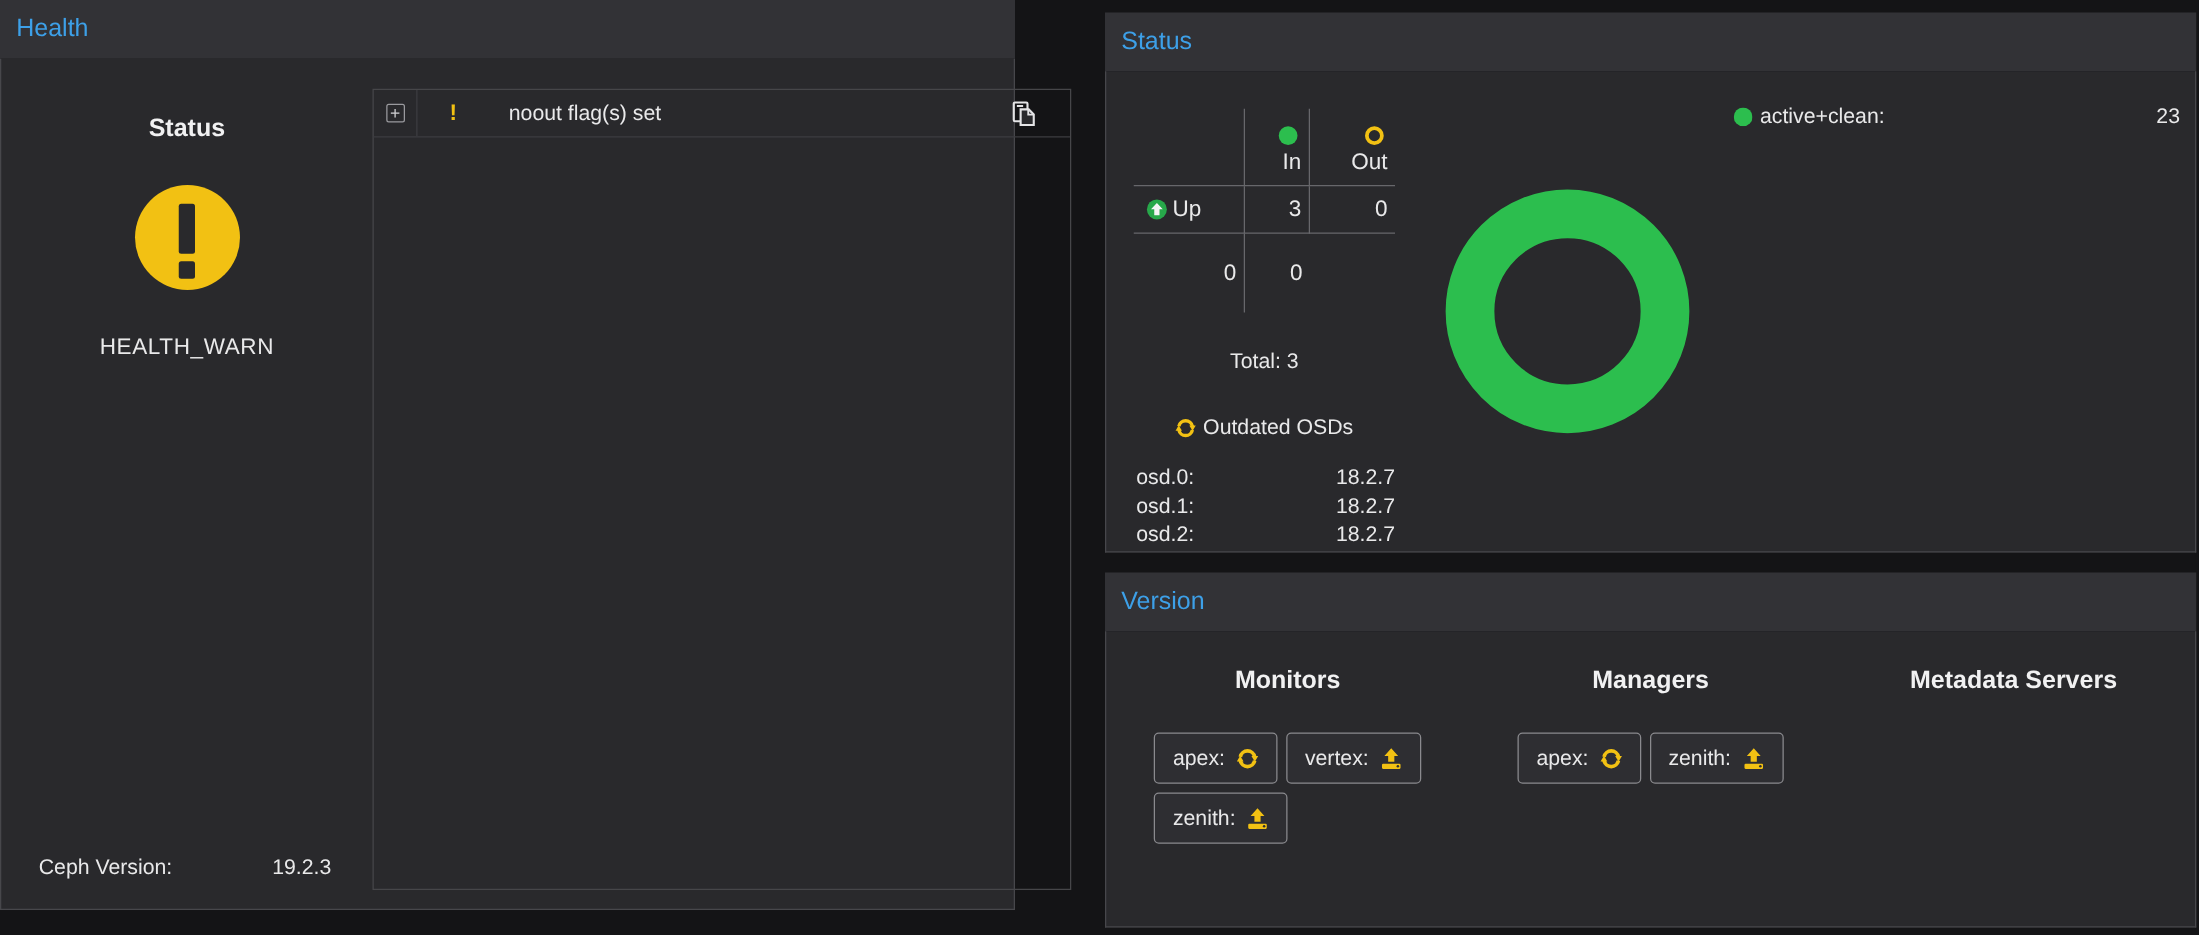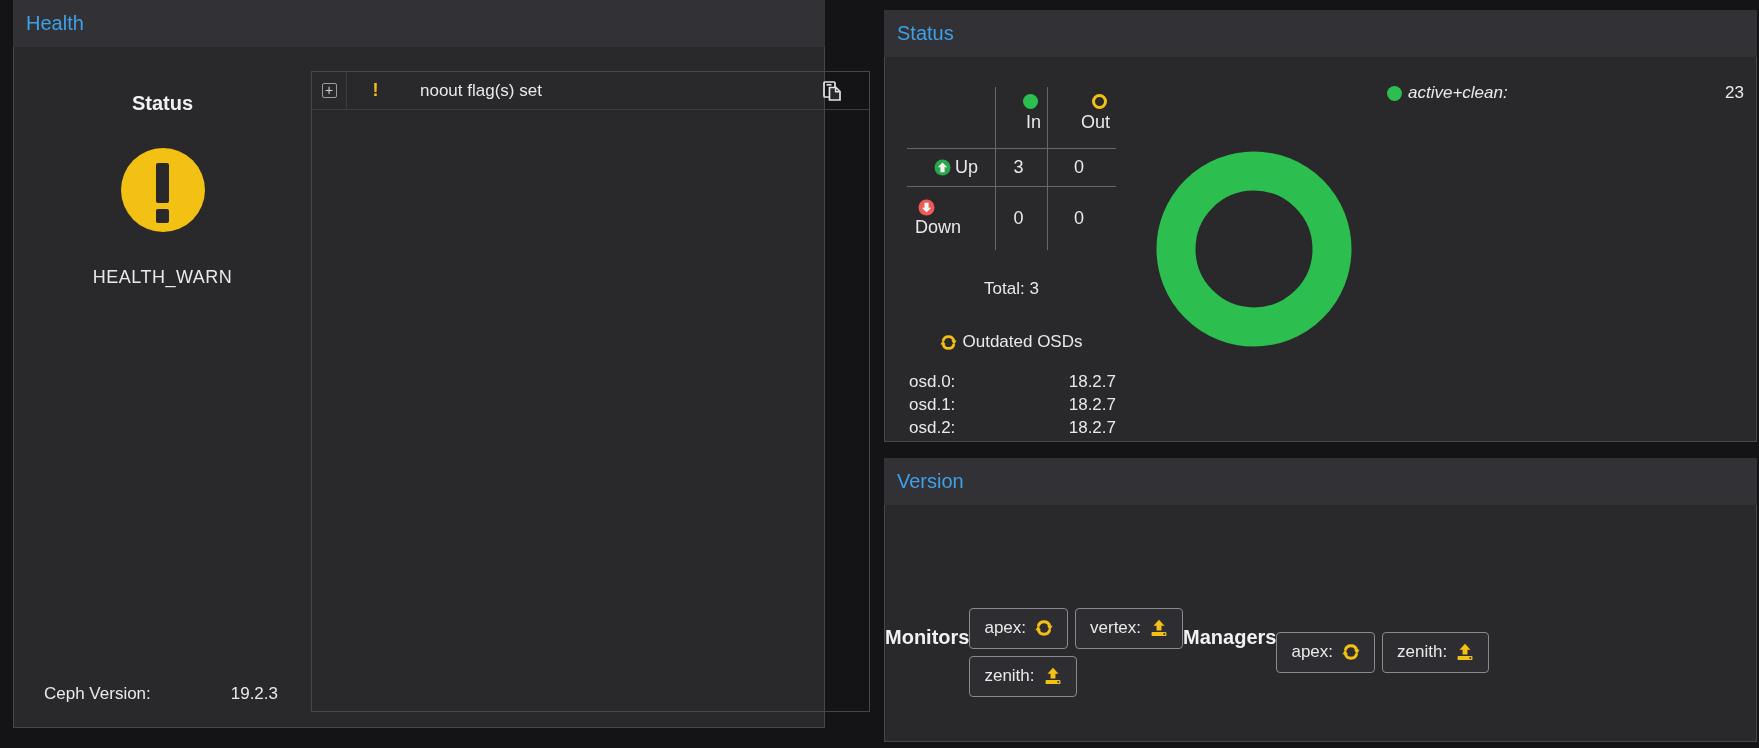--- a/index.html
+++ b/index.html
@@ -7,21 +7,21 @@
   body { font-family:"Liberation Sans","DejaVu Sans",sans-serif; color:#e9e9ea; }
   #screen { position:relative; width:1759px; height:748px; overflow:hidden; background:#141416; }
 
   
   .panel { position:absolute; }
   .panel-header { height:47px; background:#323236; display:flex; align-items:center;
                   padding-left:13px; font-size:20px; color:#3da0e8; }
   .panel-body { position:relative; background:#29292c; border:1px solid #47474b; border-top:none; }
 
   
-  #health-panel { left:13px; top:10; width:812px; height:728px; }
+  #health-panel { left:0; top:10; width:812px; height:728px; }
   #health-panel .panel-body { height:681px; }
   .health-left { position:absolute; left:0; top:0; width:297px; height:100%;
                  display:flex; flex-direction:column; align-items:center; }
   .section-heading { font-size:20px; font-weight:bold; color:#f1f1f2; }
   .health-left .section-heading { margin-top:45px; }
   .warn-badge { margin-top:33px; width:84px; height:84px; border-radius:50%; background:#f2c113;
                 position:relative; }
   .warn-badge .excl-bar { position:absolute; left:35.5px; top:15px; width:13px; height:40px;
                           background:#29292c; border-radius:2px; }
   .warn-badge .excl-dot { position:absolute; left:35.5px; top:61px; width:13px; height:14px;
@@ -46,21 +46,21 @@
                   color:#cfcfd2; font-size:14px; line-height:12px; text-align:center; cursor:pointer; }
   .row-warn-mark { color:#f2c113; font-weight:bold; font-size:18px; }
   .copy-btn { background:none; border:none; cursor:pointer; display:flex; align-items:center; }
 
   
   #status-panel { left:884; top:10; }
   #status-panel { left:884px; top:10px; width:873px; height:432px; }
   #status-panel .panel-body { height:385px; display:flex; }
   .osd-section { margin-left:22px; margin-top:30px; width:210px; flex:none; }
   .osd-grid { display:grid; grid-template-columns:89px 52px 68px; width:209px; }
-  .osd-grid .cell { font-size:18px;justify-content:center; }
+  .osd-grid .cell { font-size:18px; }
   .osd-grid .br { border-right:1px solid #67676b; }
   .osd-grid .bb { border-bottom:1px solid #67676b; }
   .osd-head { height:62px; display:flex; flex-direction:column; align-items:flex-end;
               justify-content:flex-end; padding:0 6px 8px 0; }
   .osd-head .state-ico { margin-bottom:3px; margin-right:3px; }
   .dot-green { width:15px; height:15px; border-radius:50%; background:#2cbe4e; }
   .ring-yellow { width:15px; height:15px; border-radius:50%; border:3px solid #f2c113; }
   .osd-label-up { height:38px; display:flex; align-items:center; padding-left:10px; gap:4px; }
   .osd-label-down { height:63px; display:flex; flex-direction:column; justify-content:center;
                     align-items:flex-start; padding-left:8px; }
@@ -69,28 +69,28 @@
   .osd-val.h38 { height:38px; } .osd-val.h63 { height:63px; }
   .osd-total { width:209px; text-align:center; margin-top:29px; font-size:17px; }
   .outdated { margin-top:33px; width:209px; }
   .outdated-title { display:flex; align-items:center; justify-content:center; gap:5px; font-size:17px; }
   .outdated-rows { margin-top:20px; }
   .outdated-row { display:flex; justify-content:space-between; height:23px; font-size:17px; padding-left:2px; }
   .donut-section { margin-left:39px; align-self:center; flex:none; }
   .pgs-section { flex:1; margin-left:35px; margin-right:12px; }
   .pgs-title { text-align:center; margin-top:29px; }
   .pg-legend-row { margin-top:26px; display:flex; align-items:center; font-size:17px; }
-  .pg-legend-row .lbl { margin-left:6px;font-style:italic; }
+  .pg-legend-row .lbl { margin-left:6px; }
   .pg-legend-row .spacer { flex:1; }
 
   
   #services-panel { left:884px; top:458px; width:873px; height:284px; }
   #services-panel .panel-body { height:237px; display:grid; grid-template-columns:1fr 1fr 1fr;
                                 padding-top:28px; }
-  .svc-group { display:flex; flex-direction:row; align-items:center; }
+  .svc-group { display:flex; flex-direction:column; align-items:center; }
   .svc-rows { margin-top:30px; display:flex; flex-direction:column; gap:7px; align-items:flex-start; }
   .svc-row { display:flex; gap:7px; }
   .svc-btn { height:41px; display:inline-flex; align-items:center; gap:9px; padding:0 14px;
              background:#2e2e32; border:1px solid #8a8a8e; border-radius:4px; color:#e9e9ea;
              font-size:17px; font-family:inherit; cursor:pointer; }
 
   svg { display:block; }
 </style>
 </head>
 <body>
@@ -165,27 +165,20 @@
           <div class="cell br bb osd-label-up">
             <svg width="17" height="17" viewBox="0 0 17 17">
               <circle cx="8.5" cy="8.5" r="8" fill="#27a84a"></circle>
               <path d="M8.5 3.4 L13.2 8.3 H10.6 V13.2 H6.4 V8.3 H3.8 Z" fill="#f4f4f5"></path>
             </svg>
             <span>Up</span>
           </div>
           <div class="cell br bb osd-val h38">3</div>
           <div class="cell bb osd-val h38">0</div>
 
-          <div class="cell br osd-label-down">
-            <svg width="17" height="17" viewBox="0 0 17 17">
-              <circle cx="8.5" cy="8.5" r="8" fill="#ee5a57"></circle>
-              <path d="M8.5 13.6 L3.8 8.7 H6.4 V3.8 H10.6 V8.7 H13.2 Z" fill="#f4f4f5"></path>
-            </svg>
-            <span>Down</span>
-          </div>
           <div class="cell br osd-val h63">0</div>
           <div class="cell osd-val h63">0</div>
         </div>
 
         <div class="osd-total">Total: 3</div>
 
         <div class="outdated">
           <div class="outdated-title">
             <svg width="17" height="17" viewBox="0 0 16 16">
               <path d="M2.9 6.6 A5.2 5.2 0 0 1 13.1 6.6" fill="none" stroke="#f2c113" stroke-width="2.6"></path>
@@ -291,17 +284,21 @@
               <svg width="18" height="18" viewBox="0 0 16 16">
                 <path d="M8 0.6 L12.9 6 H10.2 V10.2 H5.8 V6 H3.1 Z" fill="#f2c113"></path>
                 <rect x="1.4" y="11.6" width="13.2" height="3.6" rx="0.8" fill="#f2c113"></rect>
                 <circle cx="12.7" cy="13.4" r="0.9" fill="#2e2e32"></circle>
               </svg>
             </button>
           </div>
         </div>
       </div>
 
+      <div class="svc-group">
+        <div class="section-heading">Metadata Servers</div>
+        <div class="svc-rows"></div>
+      </div>
 
     </div>
   </div>
 
 </div>
 
 </body></html>

